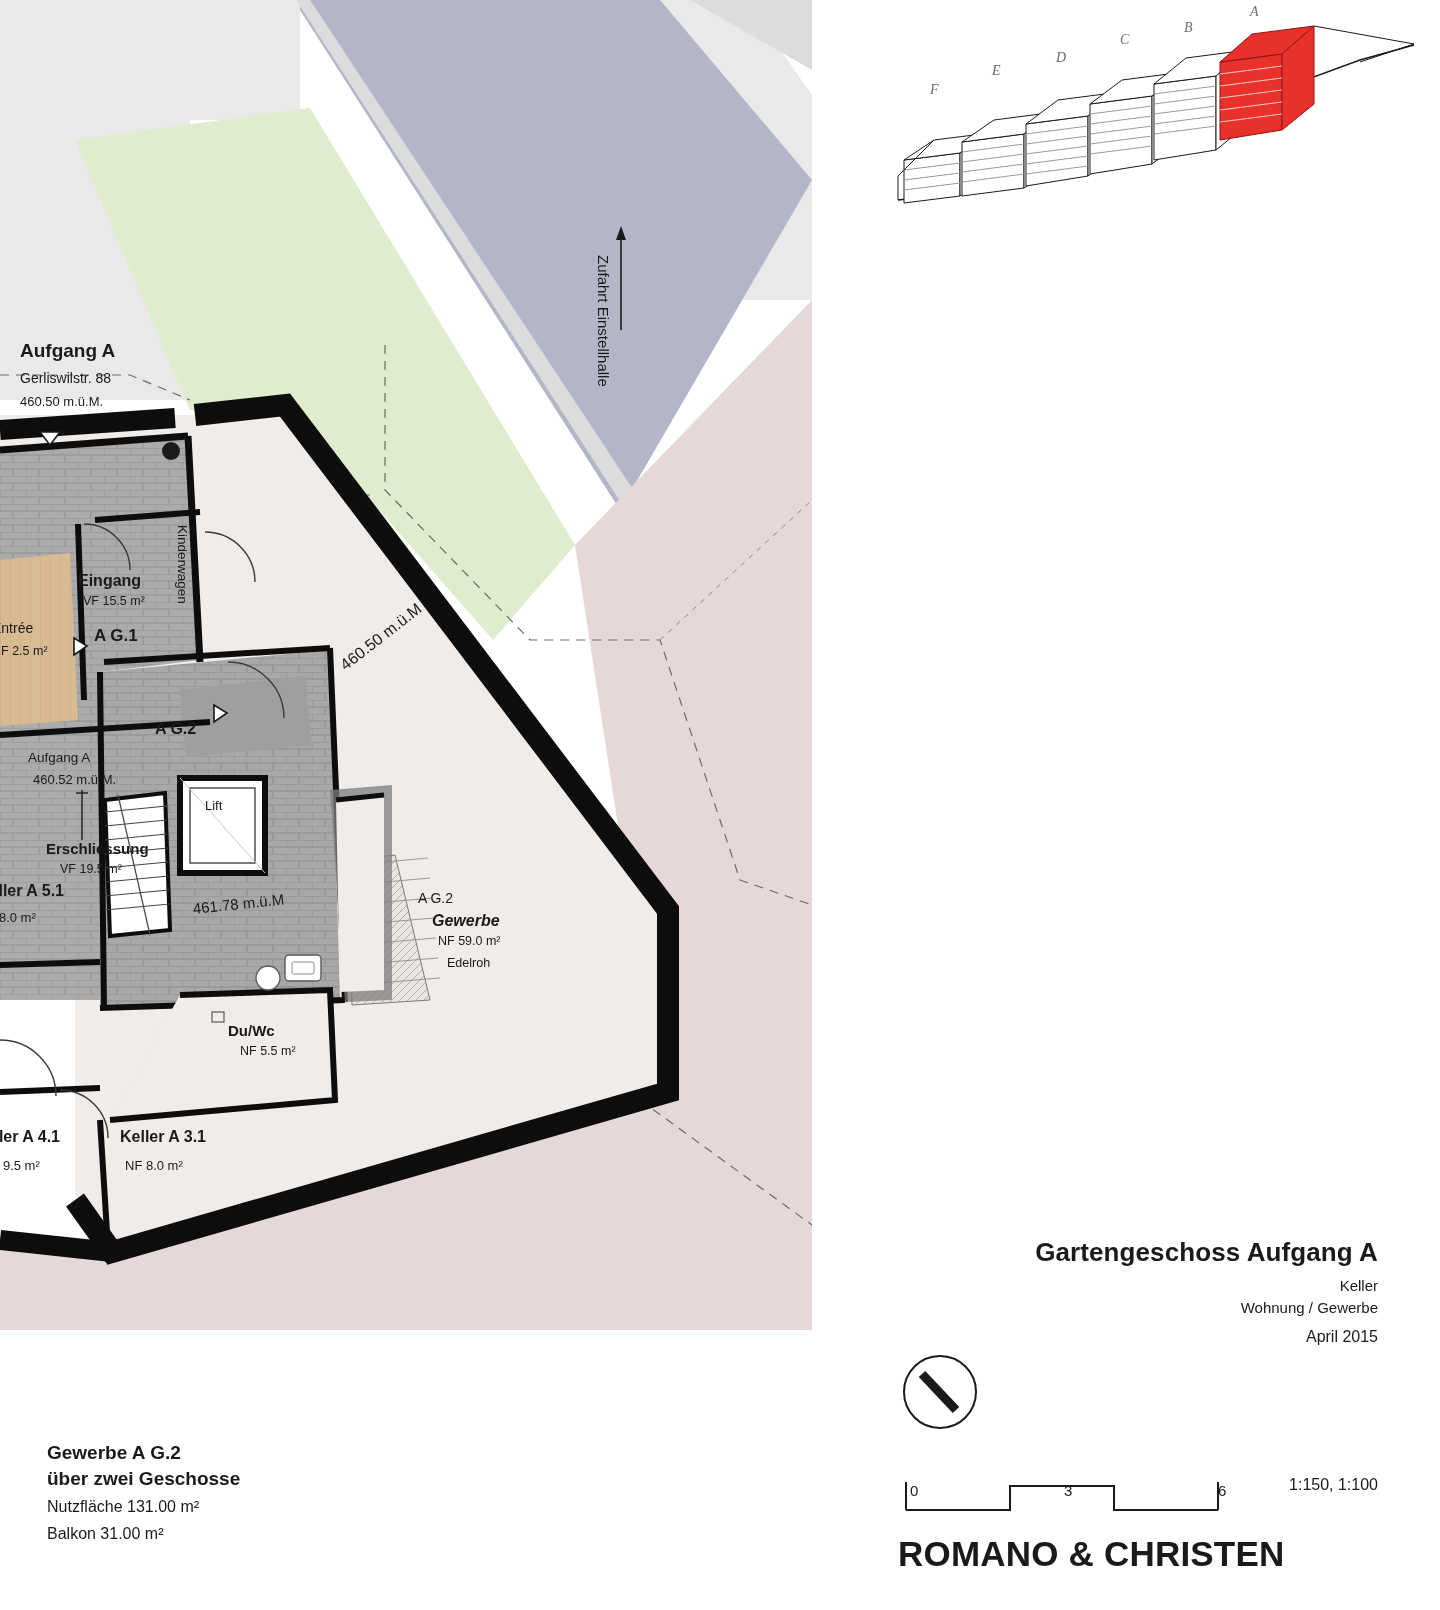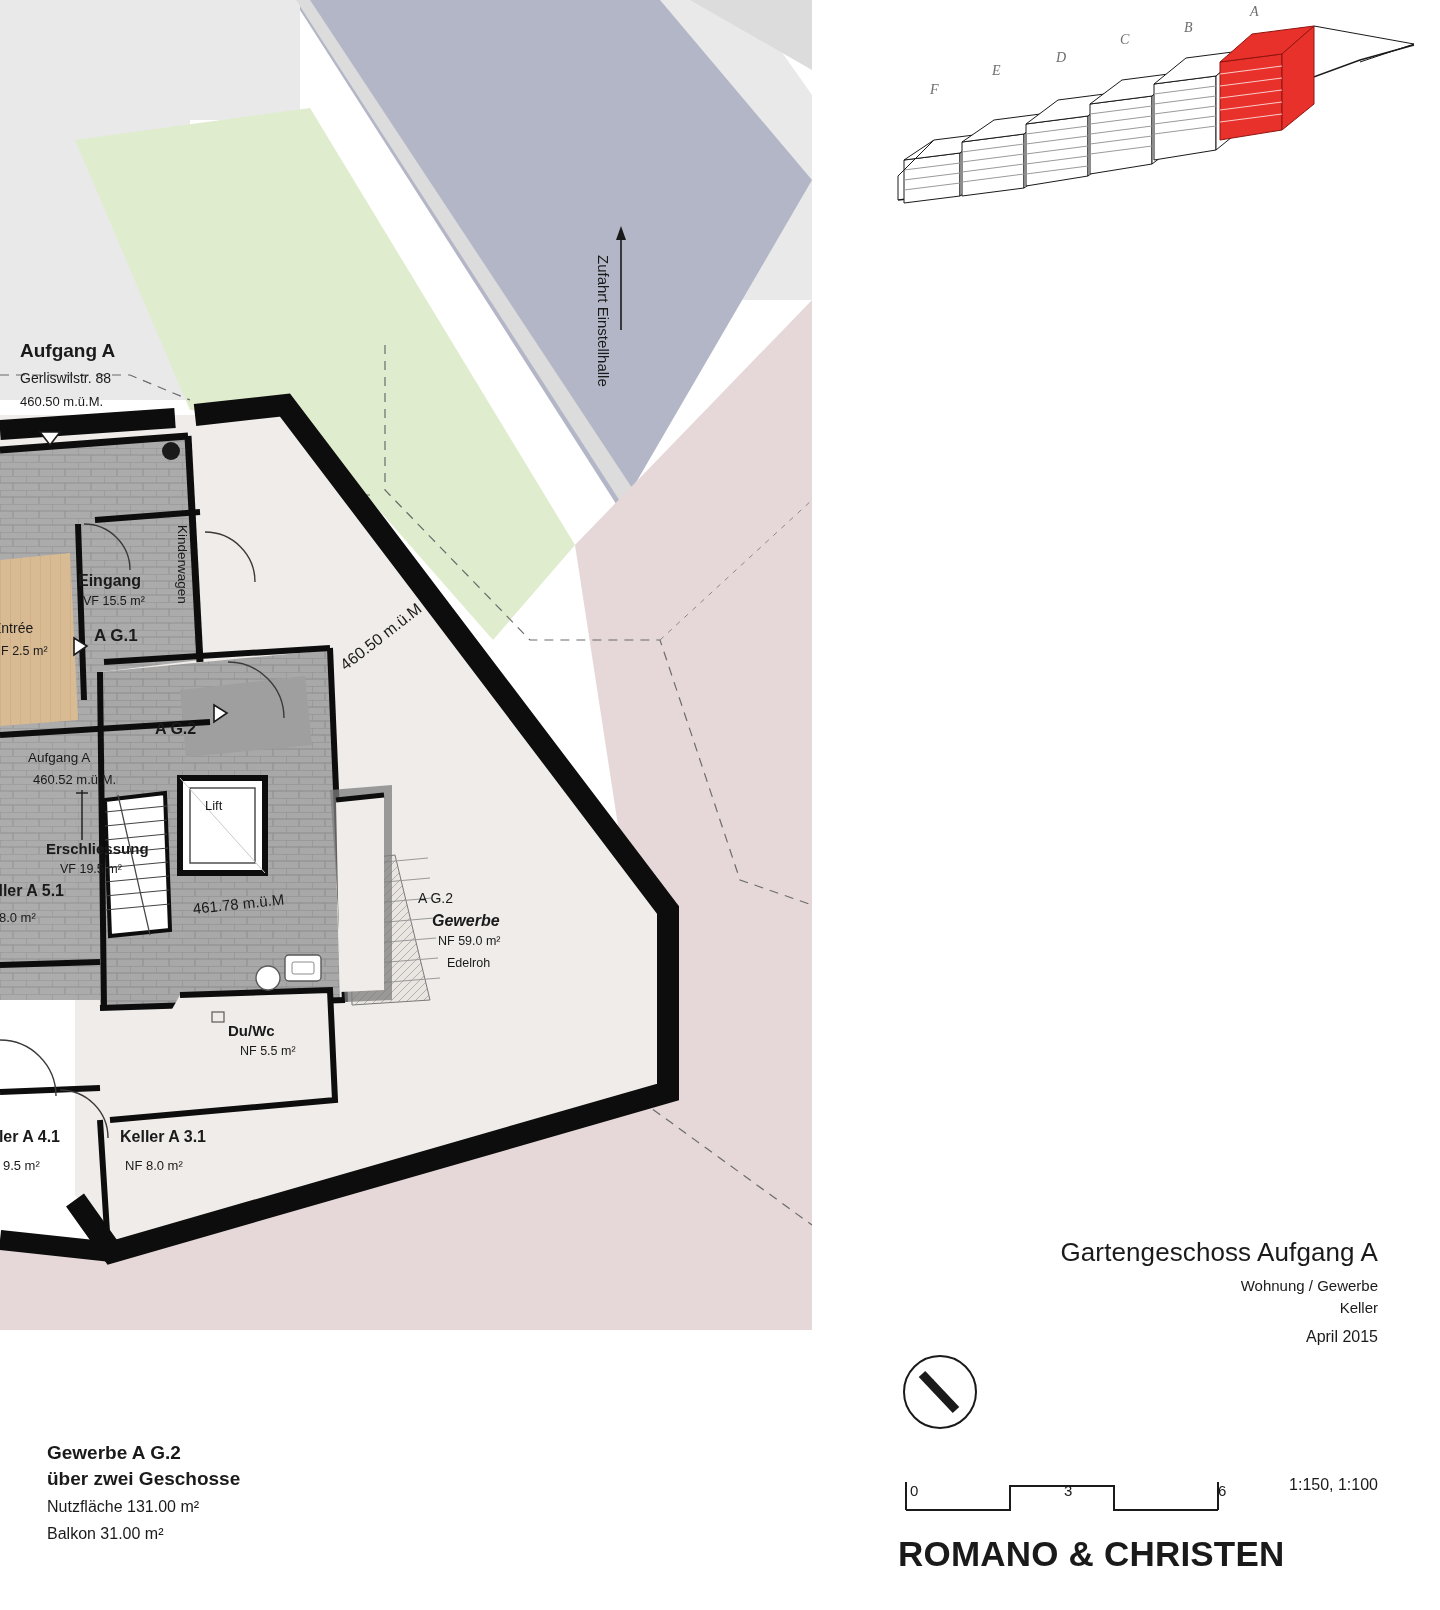--- a/index.html
+++ b/index.html
@@ -7,21 +7,21 @@
     width:1440px;height:1610px;position:relative;overflow:hidden;
     background:#ffffff;
     font-family:"Liberation Sans", sans-serif;
     color:#1a1a1a;
   }
   .plan{position:absolute;left:0;top:0;width:812px;height:1330px;overflow:hidden;}
   .abs{position:absolute;}
   svg{display:block;}
 
   .title-block{position:absolute;right:62px;top:1238px;text-align:right;width:460px;}
-  .title-main{font-size:26px;font-weight:normal;letter-spacing:.1px;line-height:1.15;}
+  .title-main{font-size:26px;font-weight:bold;letter-spacing:.1px;line-height:1.15;}
   .title-sub{font-size:15px;margin-top:7px;line-height:1.45;}
   .logo{position:absolute;left:18px;top:1532px;font-size:35px;font-weight:bold;letter-spacing:.2px;white-space:nowrap;}
 
   
   .note{position:absolute;left:47px;top:1440px;width:420px;}
   .note .l1{font-size:19px;font-weight:bold;line-height:1.35;}
   .note .l2{font-size:16px;line-height:1.45;margin-top:4px;}
 
   .lbl{position:absolute;white-space:nowrap;}
 </style>
@@ -232,22 +232,22 @@
       <text x="230" y="44">C</text>
       <text x="294" y="32">B</text>
       <text x="360" y="16">A</text>
     </g>
   </svg>
 </div>
 
 <div class="title-block">
   <div class="title-main">Gartengeschoss Aufgang A</div>
   <div class="title-sub">
+    <div>Keller</div>
     <div>Wohnung / Gewerbe</div>
-    <div>Keller</div>
   </div>
 </div>
 
 <div class="abs" style="left:900px;top:1352px;width:80px;height:80px;">
   <svg width="80" height="80" viewBox="0 0 80 80">
     <circle cx="40" cy="40" r="36" fill="#ffffff" stroke="#1a1a1a" stroke-width="2"></circle>
     <path d="M22 22 L56 58" stroke="#1a1a1a" stroke-width="9" stroke-linecap="butt"></path>
     <path d="M22 22 L30 34 L34 28 Z" fill="#1a1a1a"></path>
   </svg>
 </div>

